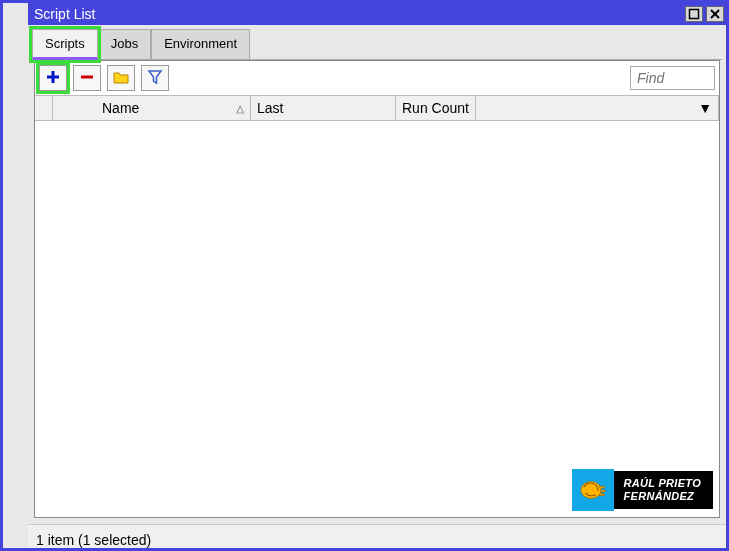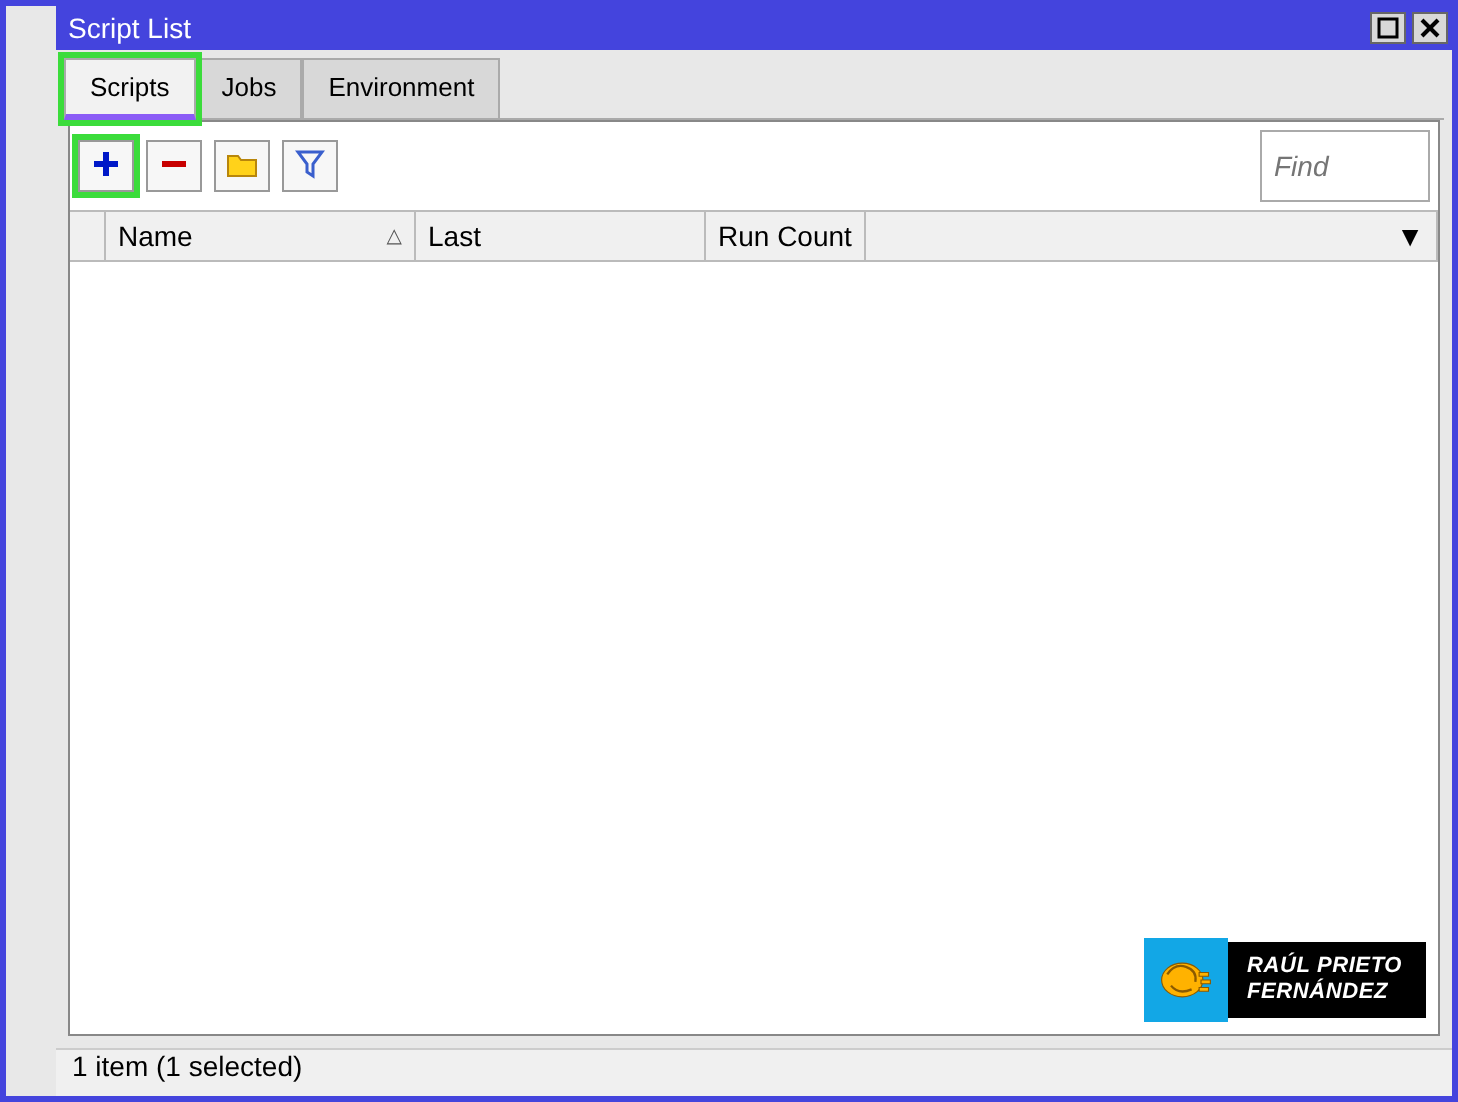--- a/index.html
+++ b/index.html
@@ -95,21 +95,21 @@
   .run-btn {
     height: 26px;
     padding: 0 12px;
     border: 1px solid #999;
     background: #f4f4f4;
     cursor: pointer;
     font-size: 14px;
   }
   .spacer { flex: 1; }
   .find-input {
-    height: 36px;
+    height: 24px;
     width: 85px;
     border: 1px solid #aaa;
     padding: 0 6px;
     font-style: italic;
     color: #8b5cf6;
     font-size: 14px;
   }
   .table-head {
     display: flex;
     background: #f0f0f0;
@@ -119,21 +119,21 @@
   .th {
     border-right: 1px solid #bbb;
     padding: 4px 6px;
     font-size: 14px;
     text-align: left;
     background: #f0f0f0;
     white-space: nowrap;
     overflow: hidden;
   }
   .th-corner { width: 18px; border-right:1px solid #bbb; background:#f0f0f0;}
-  .th-name { flex: 0 0 155px; display:flex; justify-content:space-between; align-items:center;}
+  .th-name { flex: 0 0 155px; display:flex; justify-content:space-between; align-items:center;margin-left:43px;}
   .th-owner { flex: 0 0 145px; }
   .th-last { flex: 0 0 185px; }
   .th-run { flex: 0 0 80px; }
   .th-rest { flex: 1; display:flex; justify-content:flex-end; align-items:center; padding-right:6px;}
   .sort-ind { font-size:10px; color:#555; margin-left:4px;}
   .table-body {
     flex: 1;
     background: #fff;
     position: relative;
     overflow: hidden;
@@ -159,21 +159,21 @@
     font-style: italic;
     font-size: 11px;
     line-height: 1.2;
     padding: 6px 12px 6px 10px;
     font-family: Arial, sans-serif;
     letter-spacing: 0.3px;
   }
   .statusbar {
     height: 24px;
     background: #f0f0f0;
-    display:flex; align-items:flex-start;
+    display:flex; align-items:flex-end;
     padding: 0 8px;
     font-size: 14px;
     border-top:1px solid #ccc;
   }
 </style>
 </head>
 <body>
 
 <div class="window">
 

